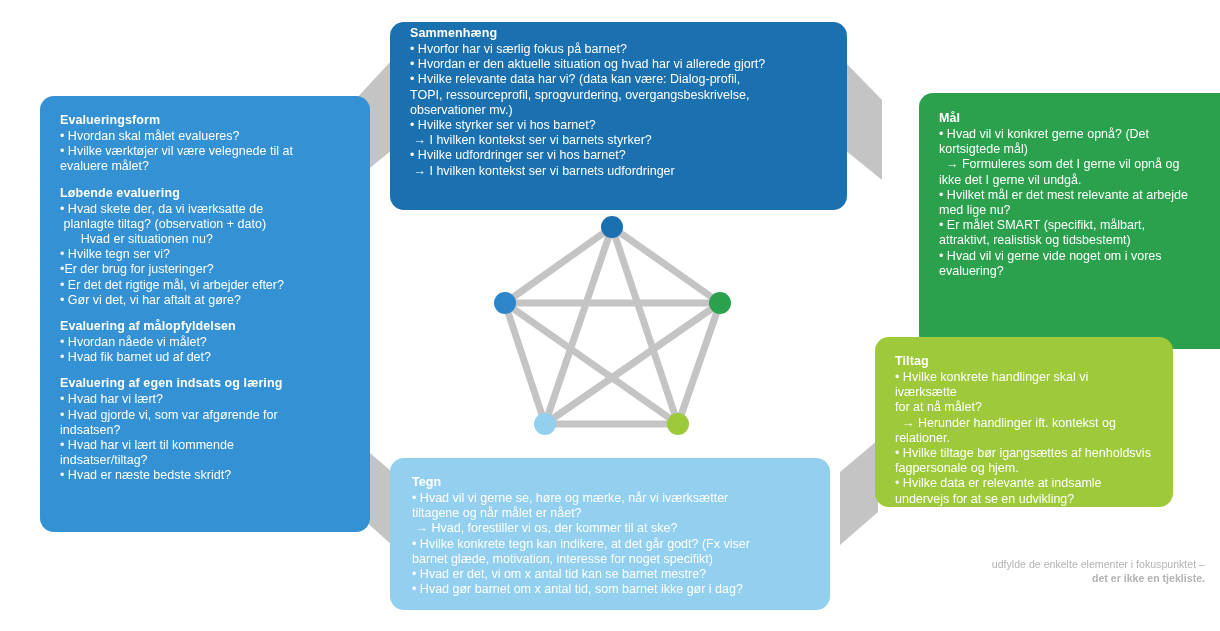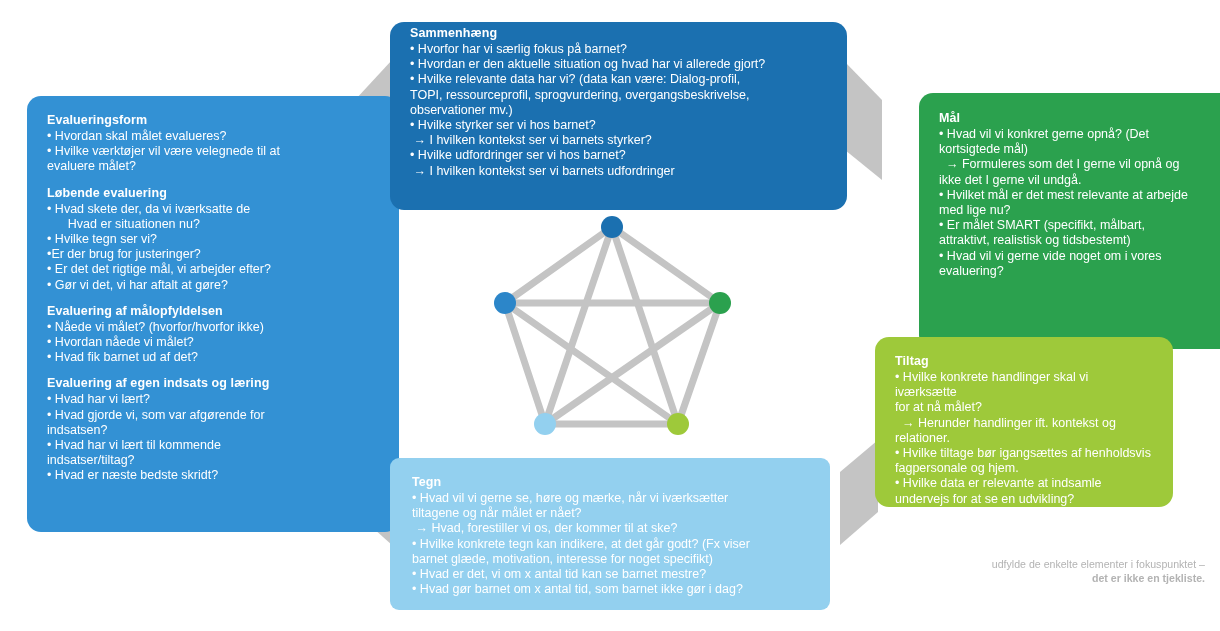--- a/index.html
+++ b/index.html
@@ -36,21 +36,21 @@
   .box .line{
     font-size:12.5px;
     line-height:15.2px;
     margin:0;
     white-space:pre-wrap;
   }
   .box .gap{height:11px;}
 
   
   #box-evalueringsform{
-    left:27px;top:96px;width:372px;height:436px;
+    left:40px;top:96px;width:330px;height:436px;
     background:#3391d4;
     padding:17px 20px 20px 20px;
   }
   #box-sammenhaeng{
     left:390px;top:22px;width:457px;height:188px;
     background:#1b70b0;
     padding:4px 20px 14px 20px;
   }
   #box-maal{
     left:919px;top:93px;width:330px;height:256px;
@@ -59,21 +59,20 @@
   }
   #box-tiltag{
     left:875px;top:337px;width:298px;height:170px;
     background:#9ec93a;
     padding:17px 20px 14px 20px;
   }
   #box-tegn{
     left:390px;top:458px;width:440px;height:152px;
     background:#93d0ef;
     padding:17px 20px 30px 22px;
-    border-radius:9px;
   }
 
   
   #footer-note{
     position:absolute;
     left:905px;top:558px;width:300px;
     z-index:3;
     text-align:right;
     color:#b3b3b3;
     font-size:10.6px;
@@ -123,29 +122,29 @@
 
   <div class="box" id="box-evalueringsform" style="background: rgb(51, 145, 212);">
     <div class="title">Evalueringsform</div>
     <div class="line">• Hvordan skal målet evalueres?</div>
     <div class="line">• Hvilke værktøjer vil være velegnede til at</div>
     <div class="line">evaluere målet?</div>
 
     <div class="gap"></div>
     <div class="title">Løbende evaluering</div>
     <div class="line">• Hvad skete der, da vi iværksatte de</div>
+    <div class="line"> planlagte tiltag? (observation + dato)</div>
     <div class="line">      Hvad er situationen nu?</div>
     <div class="line">• Hvilke tegn ser vi?</div>
     <div class="line">•Er der brug for justeringer?</div>
     <div class="line">• Er det det rigtige mål, vi arbejder efter?</div>
     <div class="line">• Gør vi det, vi har aftalt at gøre?</div>
 
     <div class="gap"></div>
     <div class="title">Evaluering af målopfyldelsen</div>
-    <div class="line">• Nåede vi målet? (hvorfor/hvorfor ikke)</div>
     <div class="line">• Hvordan nåede vi målet?</div>
     <div class="line">• Hvad fik barnet ud af det?</div>
 
     <div class="gap"></div>
     <div class="title">Evaluering af egen indsats og læring</div>
     <div class="line">• Hvad har vi lært?</div>
     <div class="line">• Hvad gjorde vi, som var afgørende for</div>
     <div class="line">indsatsen?</div>
     <div class="line">• Hvad har vi lært til kommende</div>
     <div class="line">indsatser/tiltag?</div>

